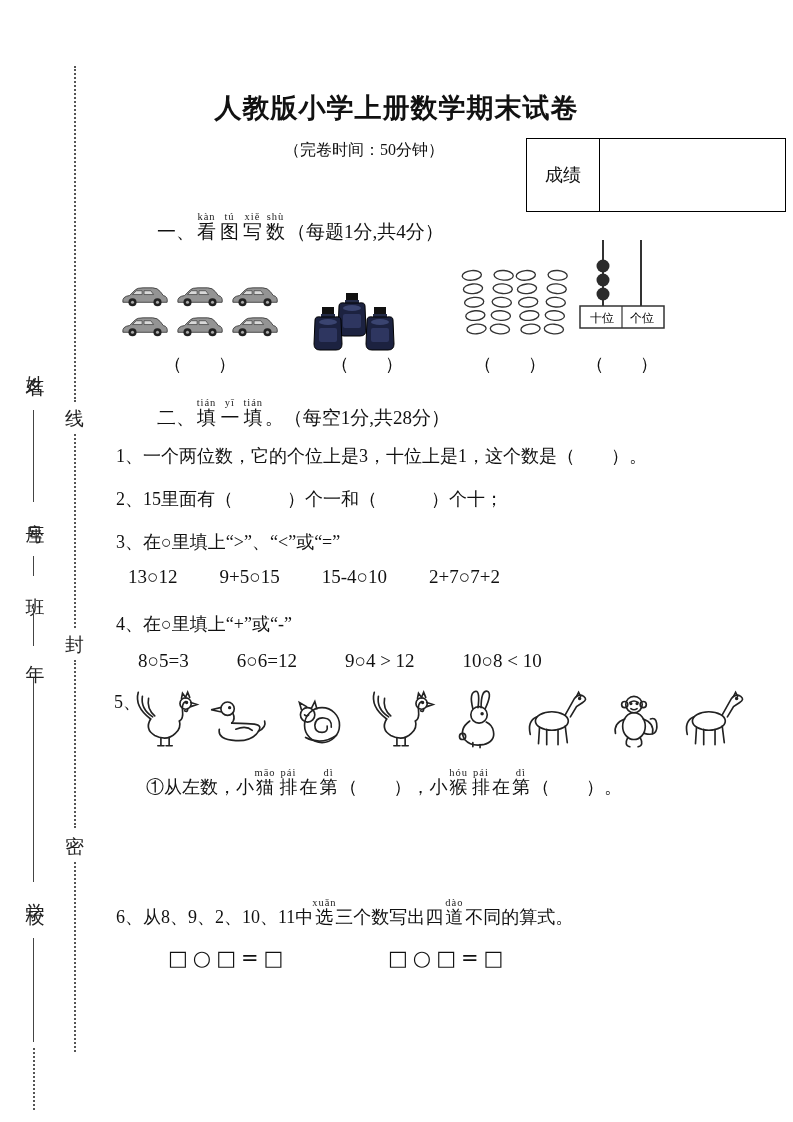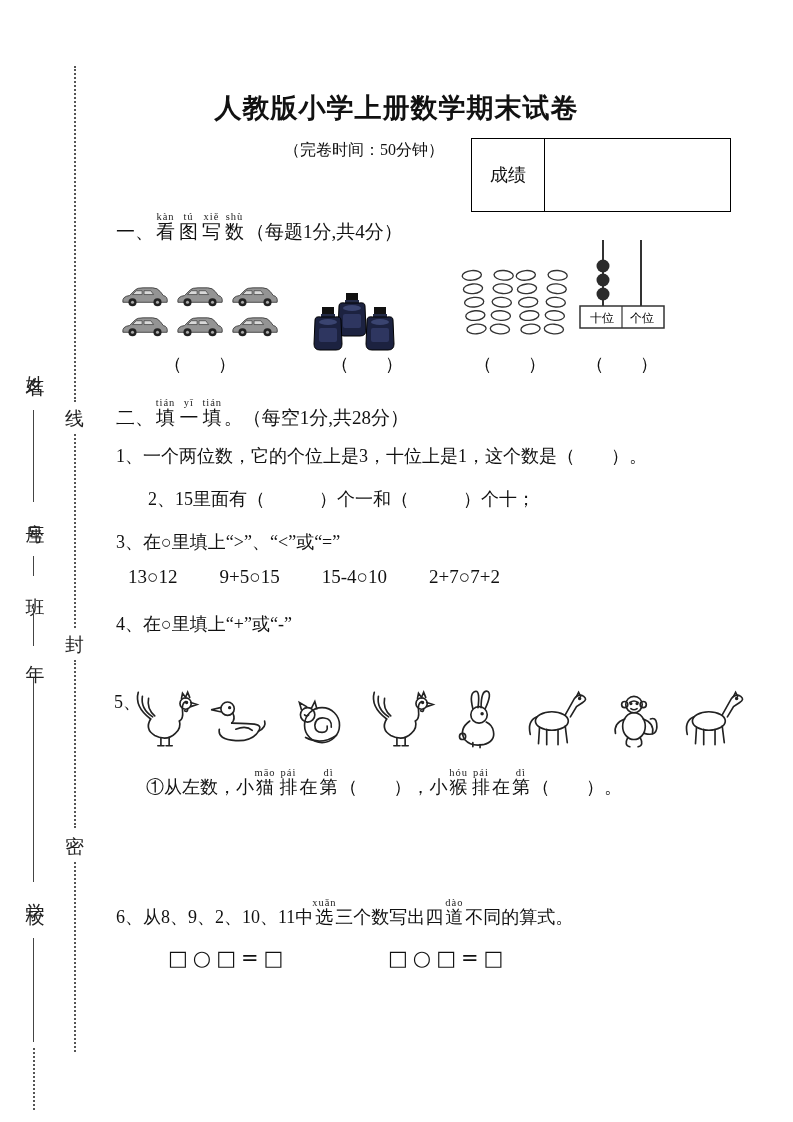--- a/index.html
+++ b/index.html
@@ -23,31 +23,31 @@
   .d5{left:33px;top:1048px;height:62px}
   .seal{position:absolute;left:65px;font-size:19px;color:#222;}
   .s1{top:406px}.s2{top:632px}.s3{top:834px}
   
   .title{
     position:absolute;top:90px;left:0;width:100%;margin:0;text-align:center;
     font-size:27px;font-weight:bold;letter-spacing:1px;
   }
   .subtitle{position:absolute;top:140px;left:284px;font-size:16px;}
   .score-box{
-    position:absolute;top:138px;left:471px;width:258px;height:72px;
+    position:absolute;top:138px;left:526px;width:258px;height:72px;
     border:1.6px solid #000;display:flex;
   }
   .score-label{
     width:72px;border-right:1.6px solid #000;display:flex;
     align-items:center;justify-content:center;font-size:18px;
   }
   .score-value{flex:1;}
   
   .line{position:absolute;font-size:18px;white-space:nowrap;}
-  .heading{font-size:19px;}
+  .heading{font-size:19px;margin-left:41px;}
   ruby{margin:0 2px;}
   rt{font-size:10.5px;letter-spacing:1px;color:#222;}
   .blank{position:absolute;top:352px;width:90px;text-align:center;font-size:18px;}
   .b1{left:155px}.b2{left:322px}.b3{left:465px}.b4{left:577px}
   .flexrow{position:absolute;display:flex;font-size:19px;}
   .r3{top:566px;left:128px;gap:42px;}
   .r4{top:650px;left:138px;gap:48px;}
   .equation{position:absolute;top:946px;font-size:21px;letter-spacing:5px;font-family:"DejaVu Sans","Liberation Sans",sans-serif;}
   .e1{left:168px}.e2{left:388px}
   
@@ -263,31 +263,37 @@
   </svg>
 
   <span class="blank b1">（　　）</span>
   <span class="blank b2">（　　）</span>
   <span class="blank b3">（　　）</span>
   <span class="blank b4">（　　）</span>
 
   <div class="line heading" style="top:398px;left:116px;">二、<ruby>填<rt>tián</rt></ruby><ruby>一<rt>yī</rt></ruby><ruby>填<rt>tián</rt></ruby>。（每空1分,共28分）</div>
 
   <div class="line" style="top:444px;left:116px;">1、一个两位数，它的个位上是3，十位上是1，这个数是（　　）。</div>
-  <div class="line" style="top:487px;left:116px;margin-left:32px;">2、15里面有（　　　）个一和（　　　）个十；</div>
+  <div class="line" style="top:487px;left:116px;">2、15里面有（　　　）个一和（　　　）个十；</div>
 
   <div class="line" style="top:530px;left:116px;text-align:right;">3、在○里填上“&gt;”、“&lt;”或“=”</div>
   <div class="flexrow r3">
     <span>13○12</span>
     <span>9+5○15</span>
     <span>15-4○10</span>
     <span>2+7○7+2</span>
   </div>
 
   <div class="line" style="top:612px;left:116px;">4、在○里填上“+”或“-”</div>
+  <div class="flexrow r4">
+    <span>8○5=3</span>
+    <span>6○6=12</span>
+    <span>9○4 &gt; 12</span>
+    <span>10○8 &lt; 10</span>
+  </div>
 
   <div class="line" style="top:690px;left:114px;">5、</div>
   <div class="animals">
       <svg class="animal-svg">
         <use href="#anim-rooster"></use>
       </svg>
       <svg class="animal-svg">
         <use href="#anim-duck"></use>
       </svg>
       <svg class="animal-svg">

